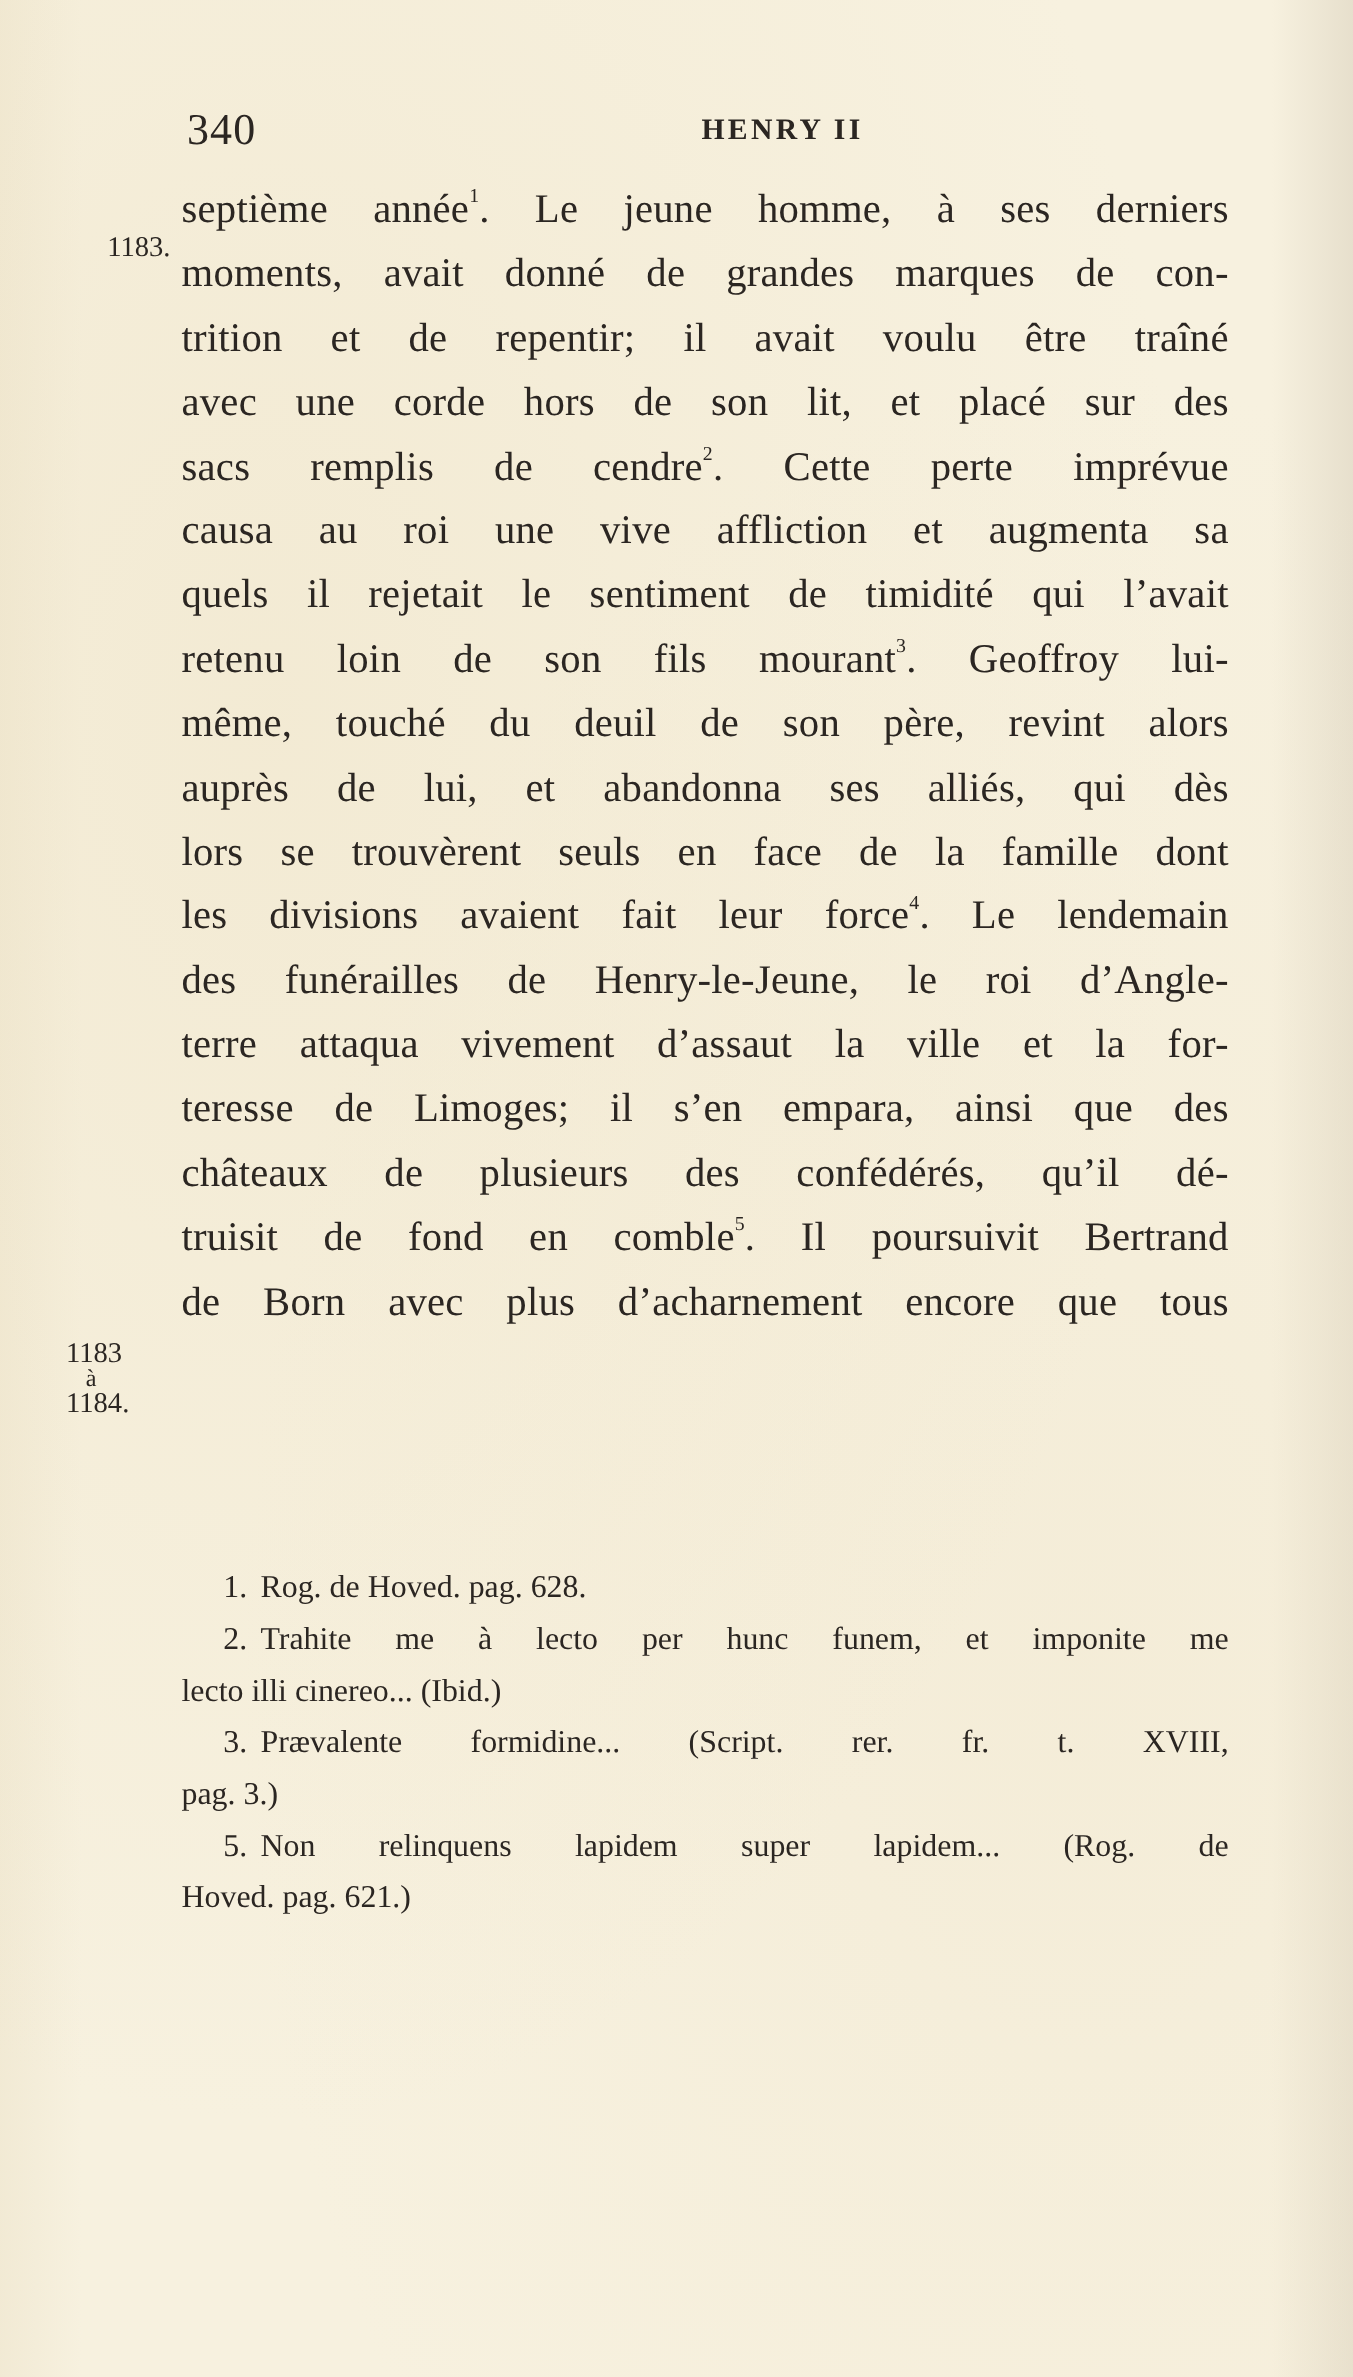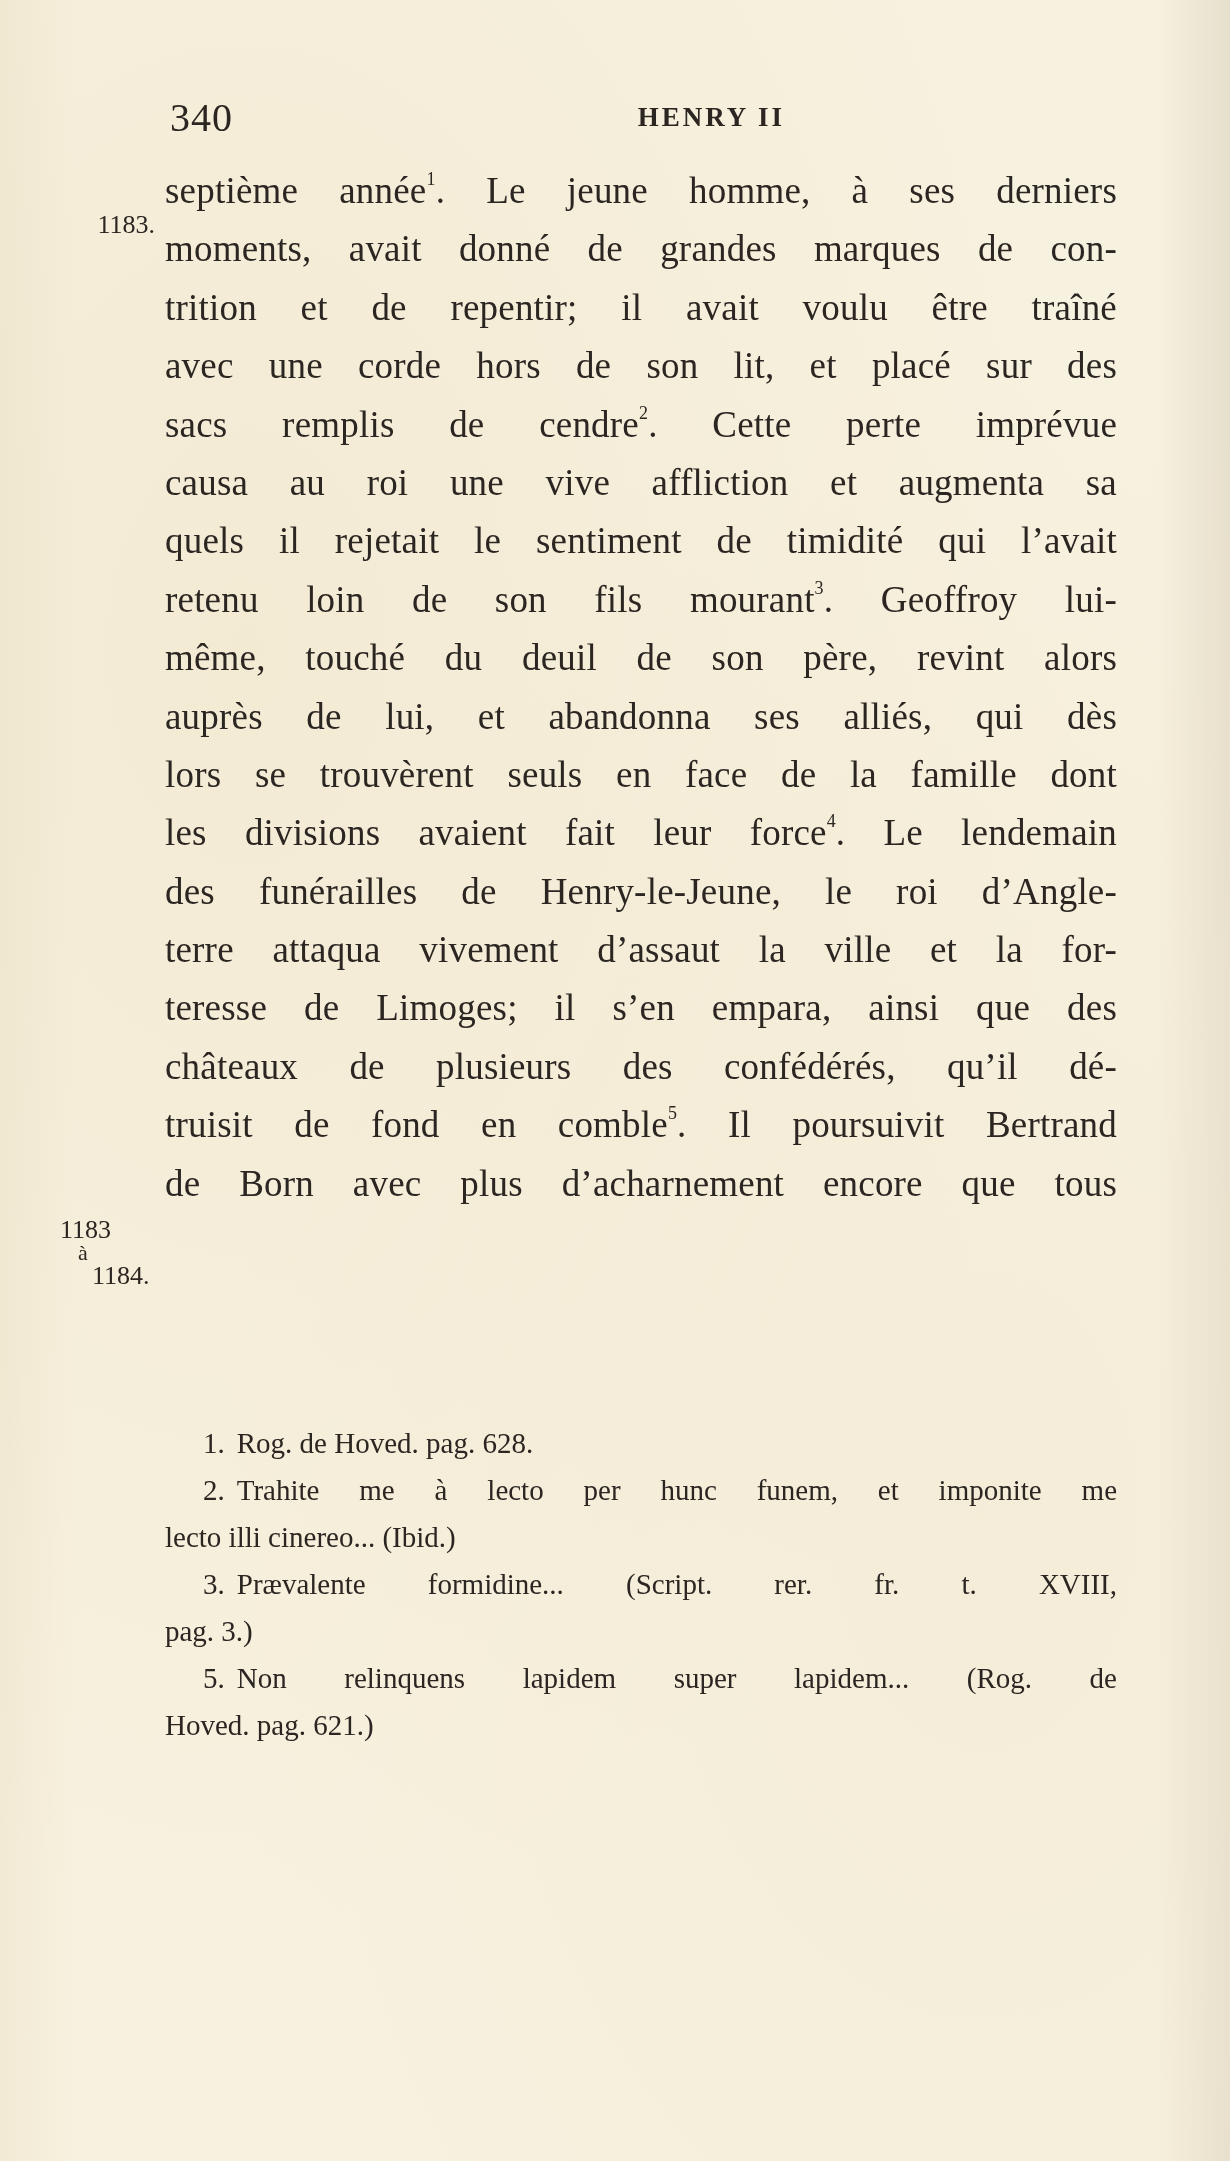--- a/index.html
+++ b/index.html
@@ -91,21 +91,21 @@
       left: 60px;
       top: 1205px;
       width: 90px;
       text-align: left;
       font-size: 26px;
       line-height: 1;
       color: #2b2622;
     }
     .mn-range .r-from { display: block; }
     .mn-range .r-a { display: block; padding-left: 18px; font-size: 22px; line-height: 0.9; }
-    .mn-range .r-to { display: block; margin-left: 32px; }
+    .mn-range .r-to { display: block; }
     sup {
       font-size: 18px;
       vertical-align: 18px;
       line-height: 0;
     }
     .footnotes {
       position: absolute;
       left: 165px;
       top: 1408px;
       width: 952px;

